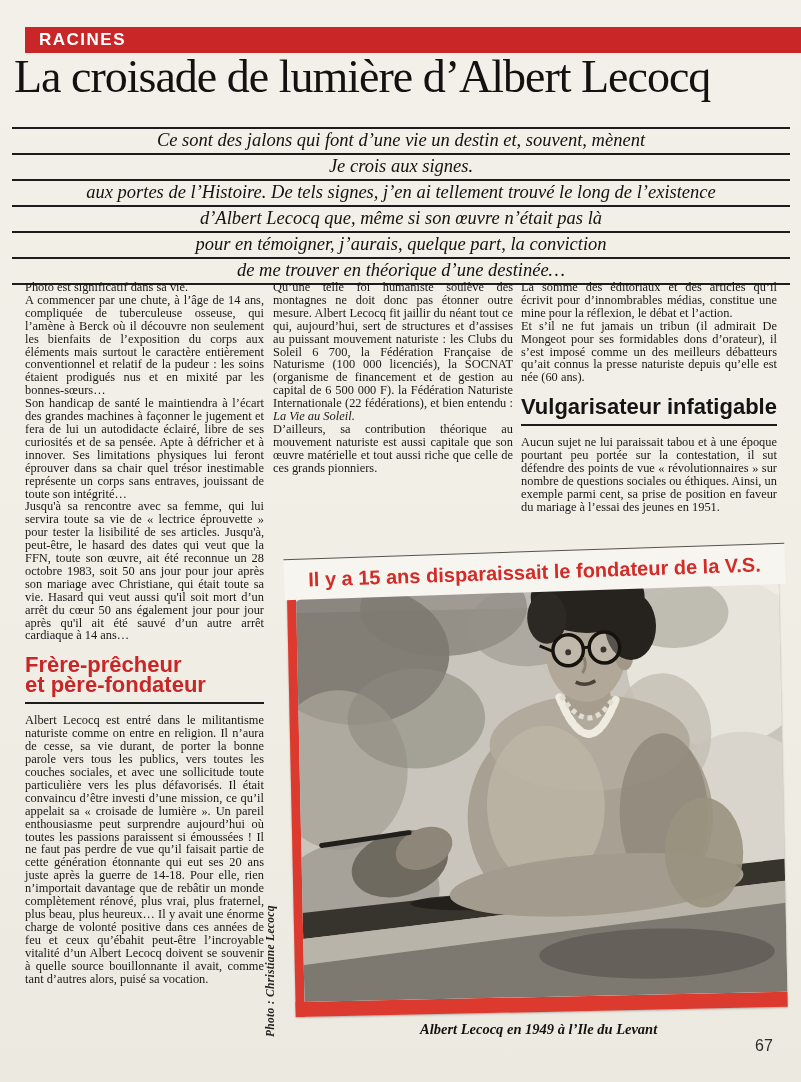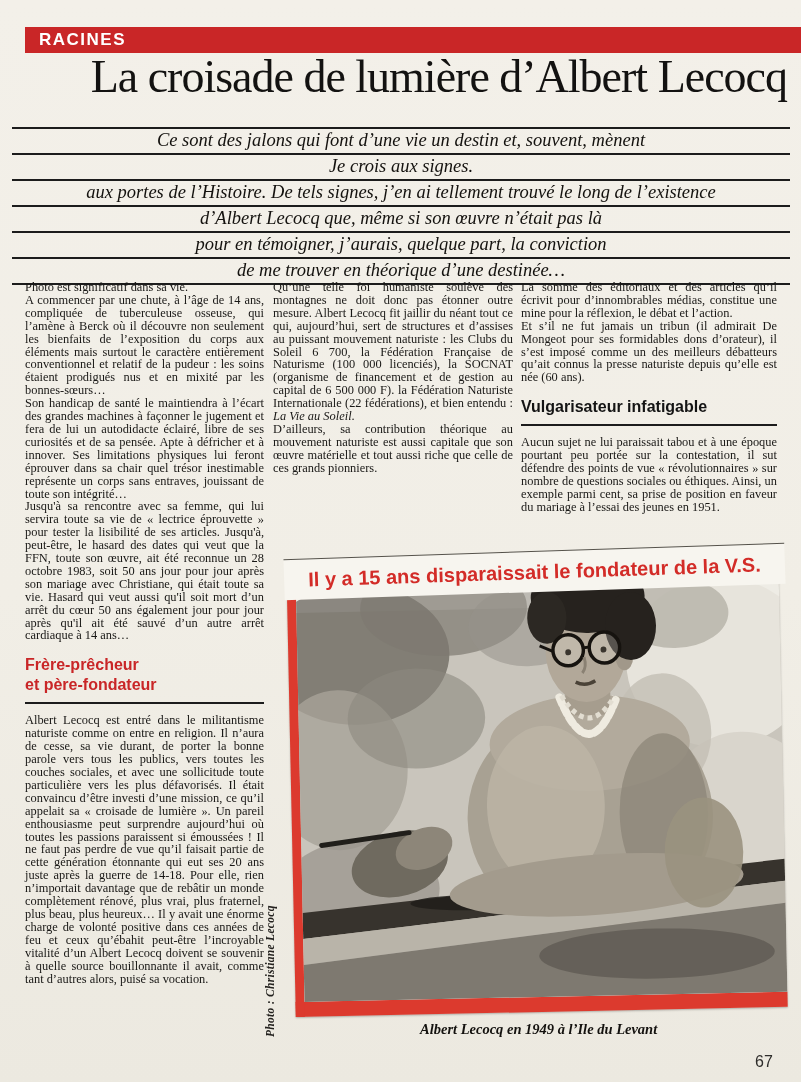--- a/index.html
+++ b/index.html
@@ -5,32 +5,32 @@
   html,body{margin:0;padding:0;background:#dedbd3;}
   .page{position:relative;width:801px;height:1082px;margin:0 auto;overflow:hidden;
     background:linear-gradient(180deg,#f3f0e9 0%,#f1eee6 55%,#ece9e0 100%);
     font-family:"Liberation Serif",serif;color:#181715;}
   
   .kicker{position:absolute;left:25px;top:27px;width:776px;height:26px;background:#c92627;padding-left:48px;}
   .kicker span{position:absolute;left:14px;top:3px;font-family:"Liberation Sans",sans-serif;
     font-weight:bold;font-size:17px;letter-spacing:1.5px;color:#ffffff;}
   
   .title{position:absolute;left:14px;top:50px;width:773px;margin:0;font-weight:400;
-    font-size:46px;letter-spacing:-1px;text-align:right;white-space:nowrap;color:#131211;}
+    font-size:46px;letter-spacing:-1px;text-align:left;white-space:nowrap;color:#131211;}
   
   .intro{position:absolute;left:12px;top:127px;width:778px;border-bottom:2px solid #1c1c1c;}
   .intro-line{border-top:2px solid #1c1c1c;text-align:center;font-style:italic;
     font-size:18.5px;line-height:21px;padding:1px 0 2px;color:#14120f;}
   
   .col{position:absolute;top:281px;font-size:12.4px;line-height:12.9px;text-align:justify;z-index:1;}
   .col p{margin:0;}
   .col1{left:25px;width:239px;}
   .col2{left:273px;width:240px;}
   .col3{left:521px;width:256px;}
-  .subhead{font-family:"Liberation Sans",sans-serif;font-weight:bold;font-size:16px;
+  .subhead{font-family:"Liberation Sans",sans-serif;font-weight:bold;font-size:22px;
     line-height:20px;margin:13px 0 0;text-align:left;}
   .subhead.red{color:#c92627;}
   .subhead.black{color:#141414;}
   .subrule{border-top:2px solid #1c1c1c;margin:7px 0 10px;}
   .ital{font-style:italic;}
   
   .photo-frame{position:absolute;left:291px;top:556px;width:492px;height:456px;box-sizing:border-box;
     transform:rotate(-1.2deg);border-left:9px solid #dc3a2e;border-bottom:15px solid #dc3a2e;
     background:#d6d2c9;z-index:2;box-shadow:0 1px 2px rgba(0,0,0,.25);}
   .photo-art{position:absolute;inset:0;}
@@ -38,21 +38,21 @@
   .headline-strip{position:absolute;left:284px;top:551px;width:501px;height:40px;
     background:#f7f5ef;border-top:1.5px solid #55524b;transform:rotate(-1.9deg);z-index:3;
     display:flex;align-items:center;justify-content:center;
     font-family:"Liberation Sans",sans-serif;font-weight:bold;font-size:20px;color:#d32c28;}
   .photo-credit{position:absolute;left:264px;top:845px;height:192px;z-index:4;
     writing-mode:vertical-rl;transform:rotate(180deg);font-style:italic;font-weight:bold;
     font-size:11.5px;letter-spacing:.3px;color:#23211e;}
   .photo-caption{position:absolute;left:420px;top:1021px;width:358px;
     font-style:italic;font-weight:600;font-size:14.5px;color:#14120f;z-index:4;}
   .page-number{position:absolute;left:755px;top:1037px;font-family:"Liberation Sans",sans-serif;
-    font-size:16px;color:#2e2d2b;margin-top:16px;}
+    font-size:16px;color:#2e2d2b;}
 </style>
 </head>
 <body>
 
 <div class="page">
 
   <div class="kicker">
     <span>RACINES</span>
   </div>
 

